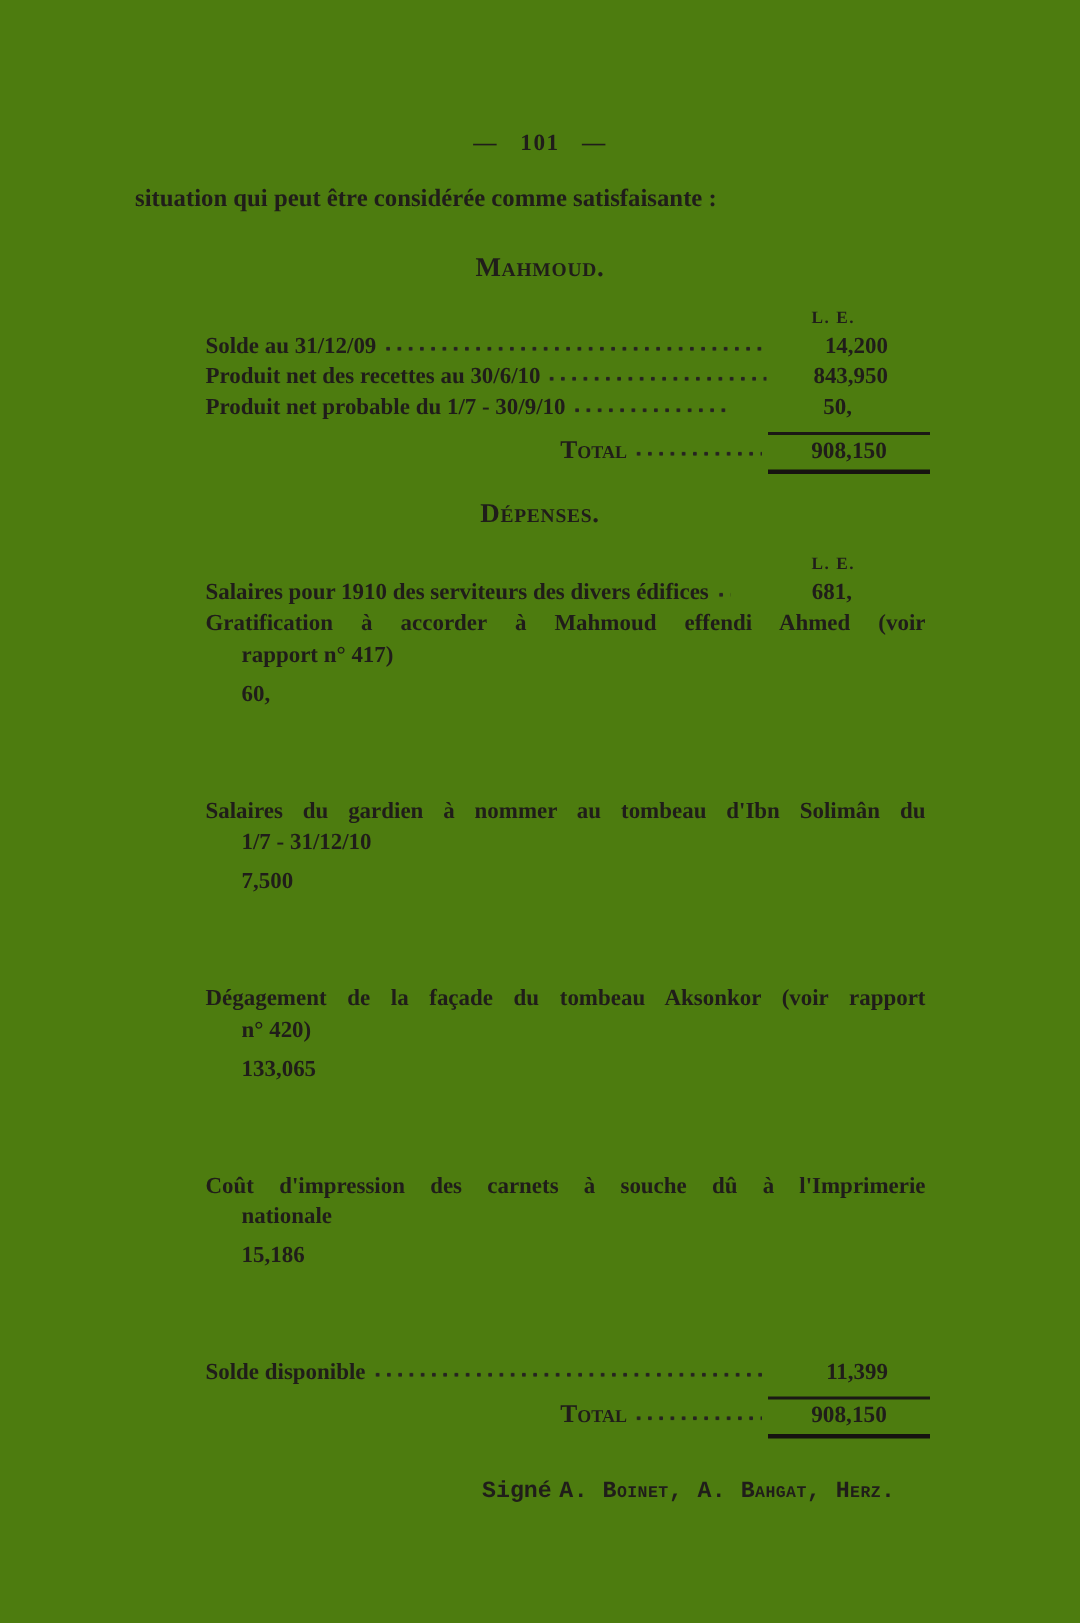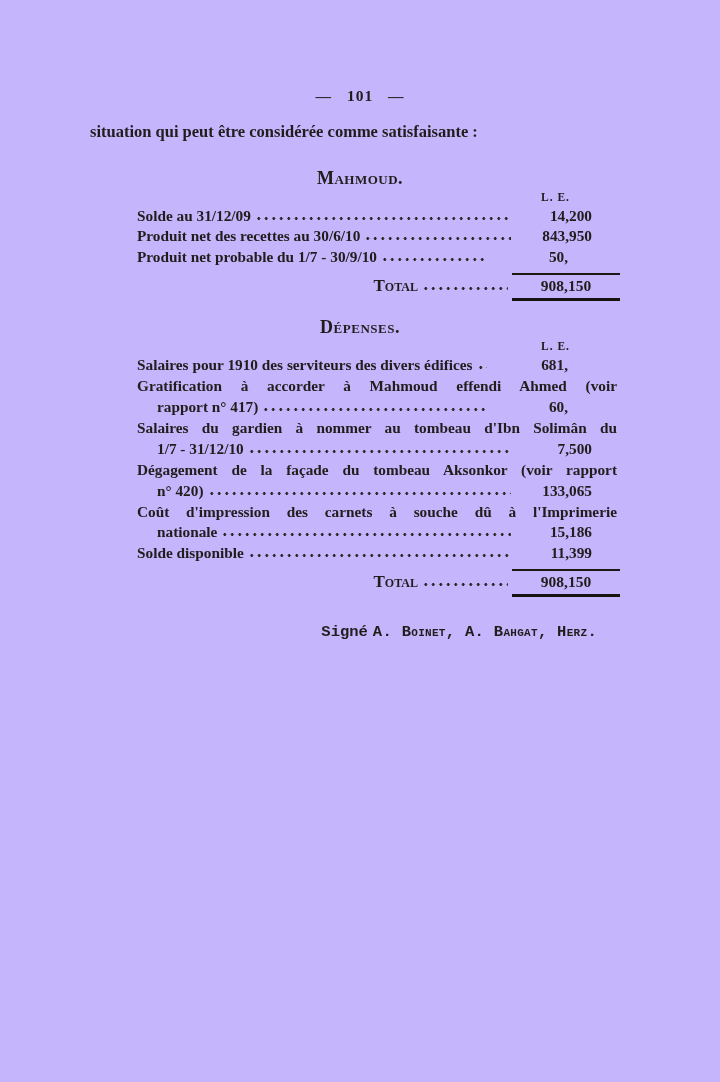--- a/index.html
+++ b/index.html
@@ -1,20 +1,20 @@
 <!DOCTYPE html>
 <html><head>
 <meta charset="utf-8">
 <style>
   html,body{margin:0;padding:0;background:#e8e8e8;}
   .page{
     position:relative;
     width:720px;height:1082px;
     margin:0 auto;
-    background:#c4b5fd;
+    background:#4d7c0f;
     color:#201d1a;
     font-family:"Liberation Serif","DejaVu Serif",serif;
     font-weight:700;
     overflow:hidden;
   }
   .content{position:absolute;left:90px;top:0;width:540px;}
 
   .page-number{
     margin-top:87px;
     text-align:center;
@@ -30,21 +30,21 @@
   .section-title{
     text-align:center;
     font-variant:small-caps;
     font-size:18px;
     letter-spacing:0.5px;
   }
   .recettes .section-title{margin-top:22px;}
   .depenses .section-title{margin-top:16px;}
 
   .currency{
-    margin-top:1px;
+    margin-top:16px;
     text-align:right;
     padding-right:60px;
     font-size:11.5px;
     letter-spacing:1px;
     line-height:14px;
   }
 
   .table{
     margin-left:47px;
     width:480px;
@@ -54,21 +54,21 @@
   .t-line{
     display:flex;
     align-items:baseline;
     line-height:20.9px;
   }
   .t-line.noval{
     display:block;
     text-align:justify;
     text-align-last:justify;
   }
-  .t-line.cont{padding-left:20px;}
+  .t-line.cont{padding-left:20px;flex-direction:column;}
   .t-line .lbl{white-space:nowrap;}
   .leader{
     flex:1 1 auto;
     height:5px;
     margin:0 3px 0 4px;
     background-image:radial-gradient(circle,#262320 1.25px,transparent 1.6px);
     background-size:7.5px 5px;
     background-repeat:repeat-x;
     background-position:left bottom;
   }

